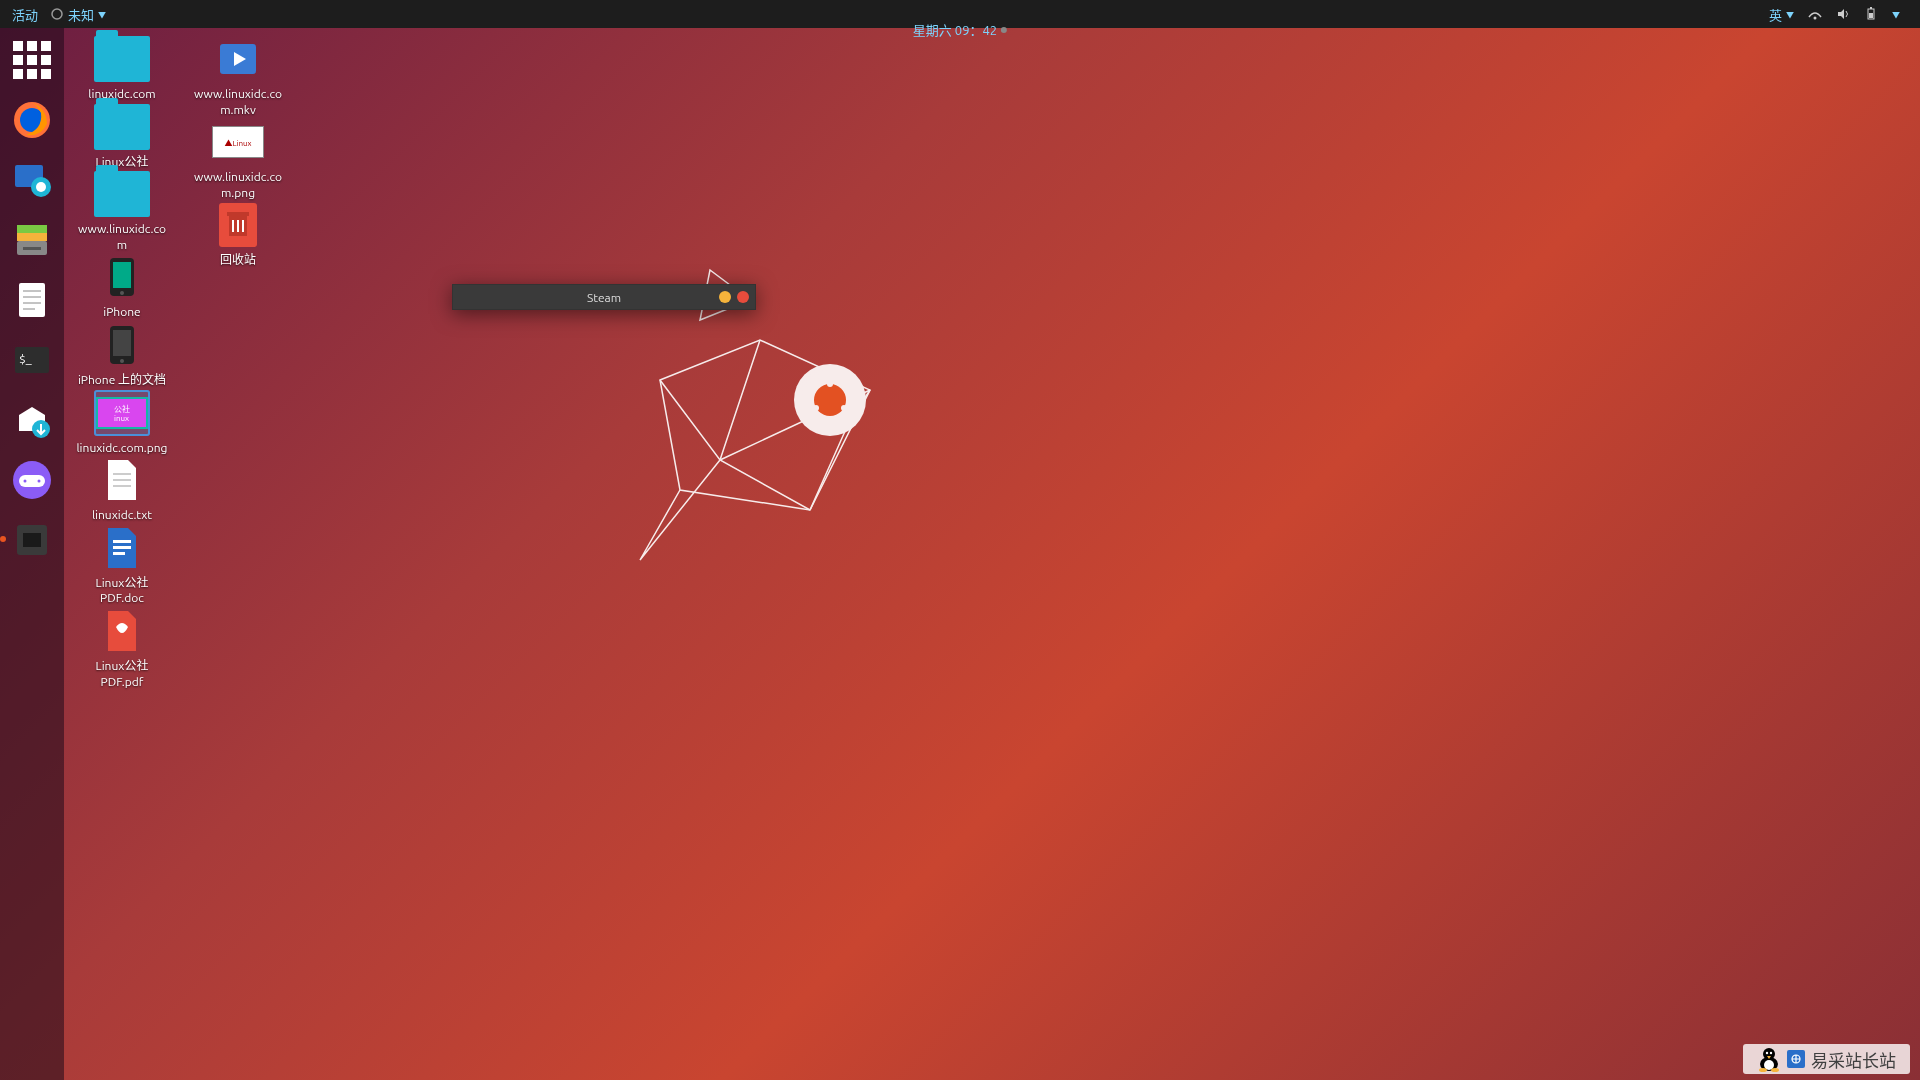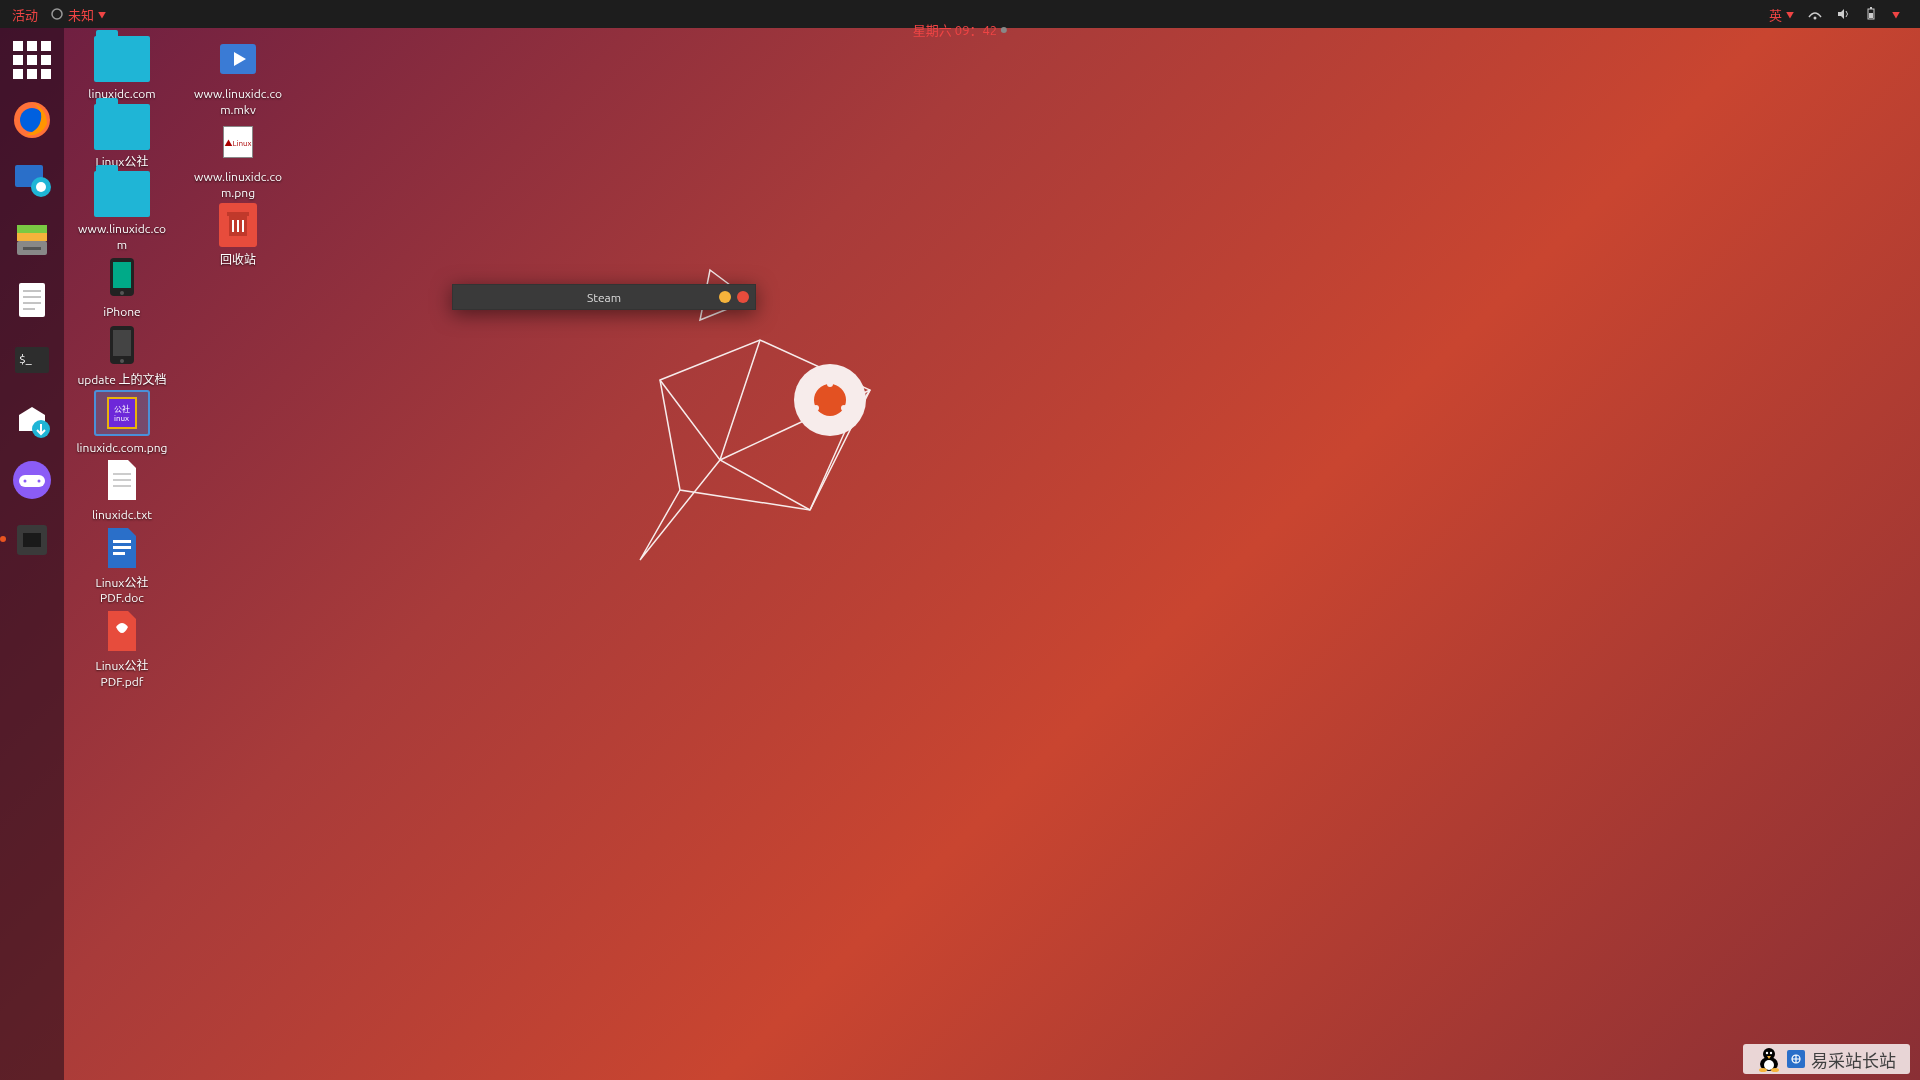--- a/index.html
+++ b/index.html
@@ -1,19 +1,19 @@
 <!DOCTYPE html>
 <html><head>
 <meta charset="utf-8">
 <style>
 * { margin: 0; padding: 0; box-sizing: border-box; font-family: "Ubuntu", "Noto Sans CJK SC", sans-serif; }
 body { width: 1920px; height: 1080px; overflow: hidden; position: relative; background: linear-gradient(135deg, #6a1d42 0%, #a83b3a 35%, #c94530 60%, #8a2f35 100%); }
 
 
-.topbar { position: absolute; top: 0; left: 0; right: 0; height: 28px; background: #1d1d1d; color: #ef4444; display: flex; align-items: center; font-size: 13px; z-index: 10; }
+.topbar { position: absolute; top: 0; left: 0; right: 0; height: 28px; background: #1d1d1d; color: #7dd3fc; display: flex; align-items: center; font-size: 13px; z-index: 10; }
 .topbar-left { display: flex; align-items: center; gap: 12px; padding-left: 12px; }
 .topbar-center { position: absolute; left: 50%; transform: translateX(-50%); display: flex; align-items: center; gap: 4px; margin-top: 31px; }
 .topbar-right { margin-left: auto; display: flex; align-items: center; gap: 14px; padding-right: 20px; }
 .menu-item { display: flex; align-items: center; gap: 4px; cursor: pointer; }
 .indicator-dot { width: 6px; height: 6px; background: #888; border-radius: 50%; display: inline-block; }
 .tri-down { font-size: 8px; }
 .tb-icon { width: 14px; height: 14px; display: inline-block; }
 
 
 .dock { position: absolute; top: 28px; left: 0; bottom: 0; width: 64px; background: rgba(30,10,25,.55); display: flex; flex-direction: column; align-items: center; padding-top: 8px; gap: 12px; z-index: 5; }
@@ -44,21 +44,21 @@
 .prog-inner { height: 100%; background: #888; }
 .dialog-btn { display: block; margin: 8px auto 0; padding: 3px 16px; background: #555; border: 1px solid #777; color: #ddd; font-size: 12px; cursor: pointer; }
 
 
 .geo { position: absolute; left: 590px; top: 260px; width: 400px; height: 400px; z-index: 1; pointer-events: none; }
 
 
 .watermark { position: absolute; right: 10px; bottom: 6px; display: flex; align-items: center; gap: 6px; font-size: 17px; color: #404040; background: rgba(255,255,255,.8); padding: 2px 14px; border-radius: 3px; }
 .tux { width: 24px; height: 26px; }
 
-.img-thumb { width:30px; height:32px; background:#fff; border:1px solid #888; display:flex; align-items:center; justify-content:center; font-size:8px; color:#a00; }
+.img-thumb { width:52px; height:32px; background:#fff; border:1px solid #888; display:flex; align-items:center; justify-content:center; font-size:8px; color:#a00; }
 .trash-can { width:38px; height:44px; background:#e74c3c; border-radius:3px; display:flex; align-items:center; justify-content:center; }
 </style>
 </head>
 <body>
 
 <div class="topbar">
   <div class="topbar-left">
     <span class="menu-item">活动</span>
     <span class="menu-item">
       <svg class="tb-icon" viewBox="0 0 14 14">
@@ -210,25 +210,25 @@
         <div class="dicon-label">iPhone</div>
       </div>
     <div class="dicon-wrap">
         <div class="dicon">
           <svg width="28" height="42" viewBox="0 0 28 42">
             <rect x="2" y="2" width="24" height="38" rx="4" fill="#222"></rect>
             <rect x="5" y="6" width="18" height="26" fill="#444"></rect>
             <circle cx="14" cy="37" r="2" fill="#555"></circle>
           </svg>
         </div>
-        <div class="dicon-label">update 上的文档</div>
+        <div class="dicon-label">iPhone 上的文档</div>
       </div>
     <div class="dicon-wrap">
         <div class="dicon selected">
-          <div class="img-thumb" style="background:#6d28d9;color:#fff;border:2px solid #eab308;">公社<br>inux</div>
+          <div class="img-thumb" style="background:#d946ef;color:#fff;border:2px solid #14b8a6;">公社<br>inux</div>
         </div>
         <div class="dicon-label">linuxidc.com.png</div>
       </div>
     <div class="dicon-wrap">
         <div class="dicon">
           <svg width="36" height="44" viewBox="0 0 36 44">
             <path d="M4 2 h20 l8 8 v32 h-28 z" fill="#fff"></path>
             <line x1="9" y1="16" x2="27" y2="16" stroke="#999"></line>
             <line x1="9" y1="22" x2="27" y2="22" stroke="#999"></line>
             <line x1="9" y1="28" x2="27" y2="28" stroke="#999"></line>

